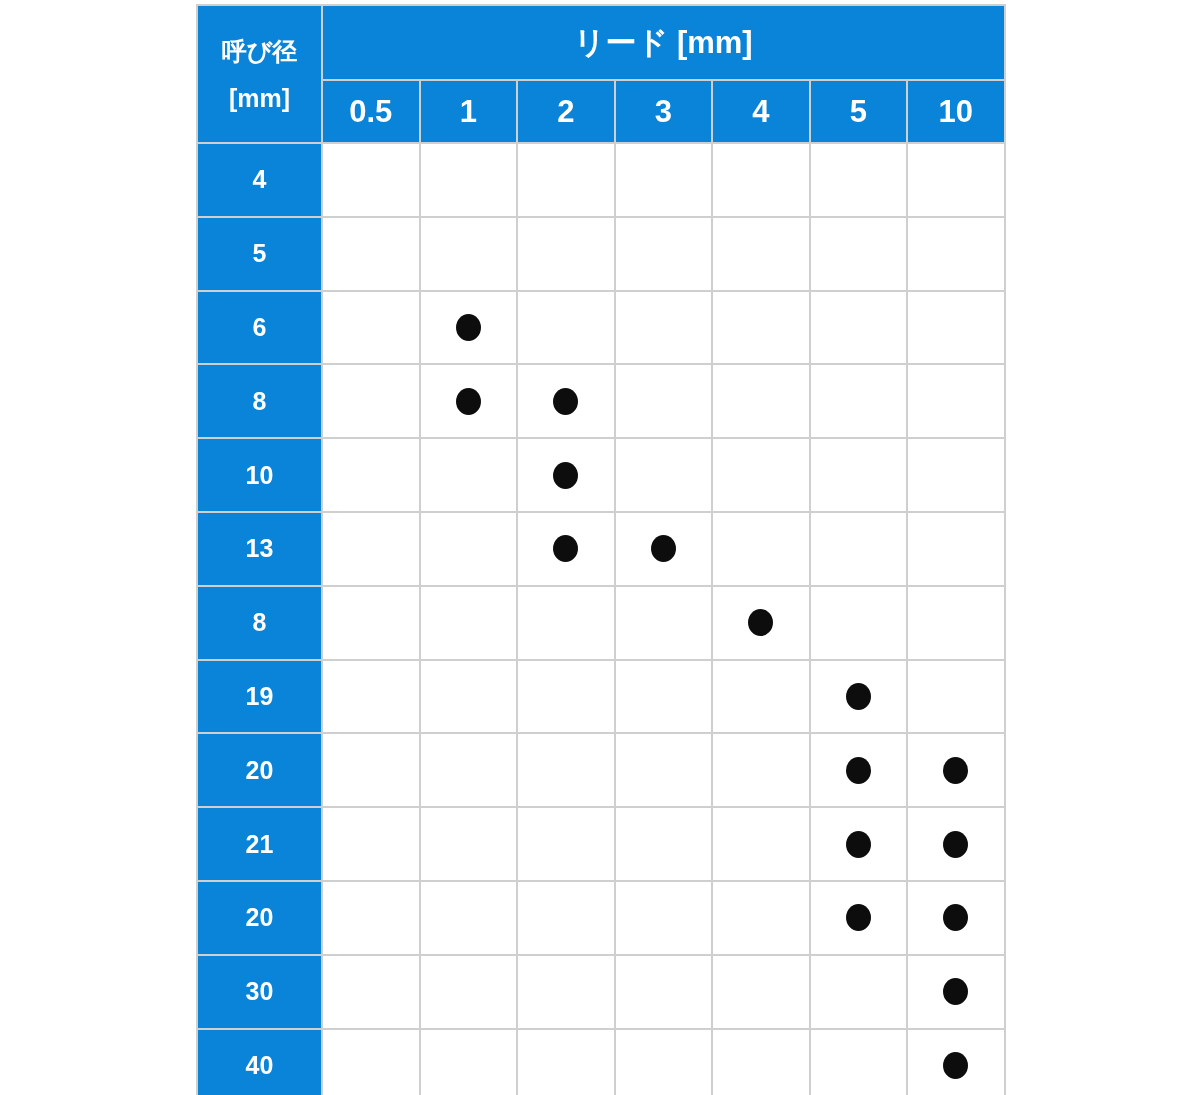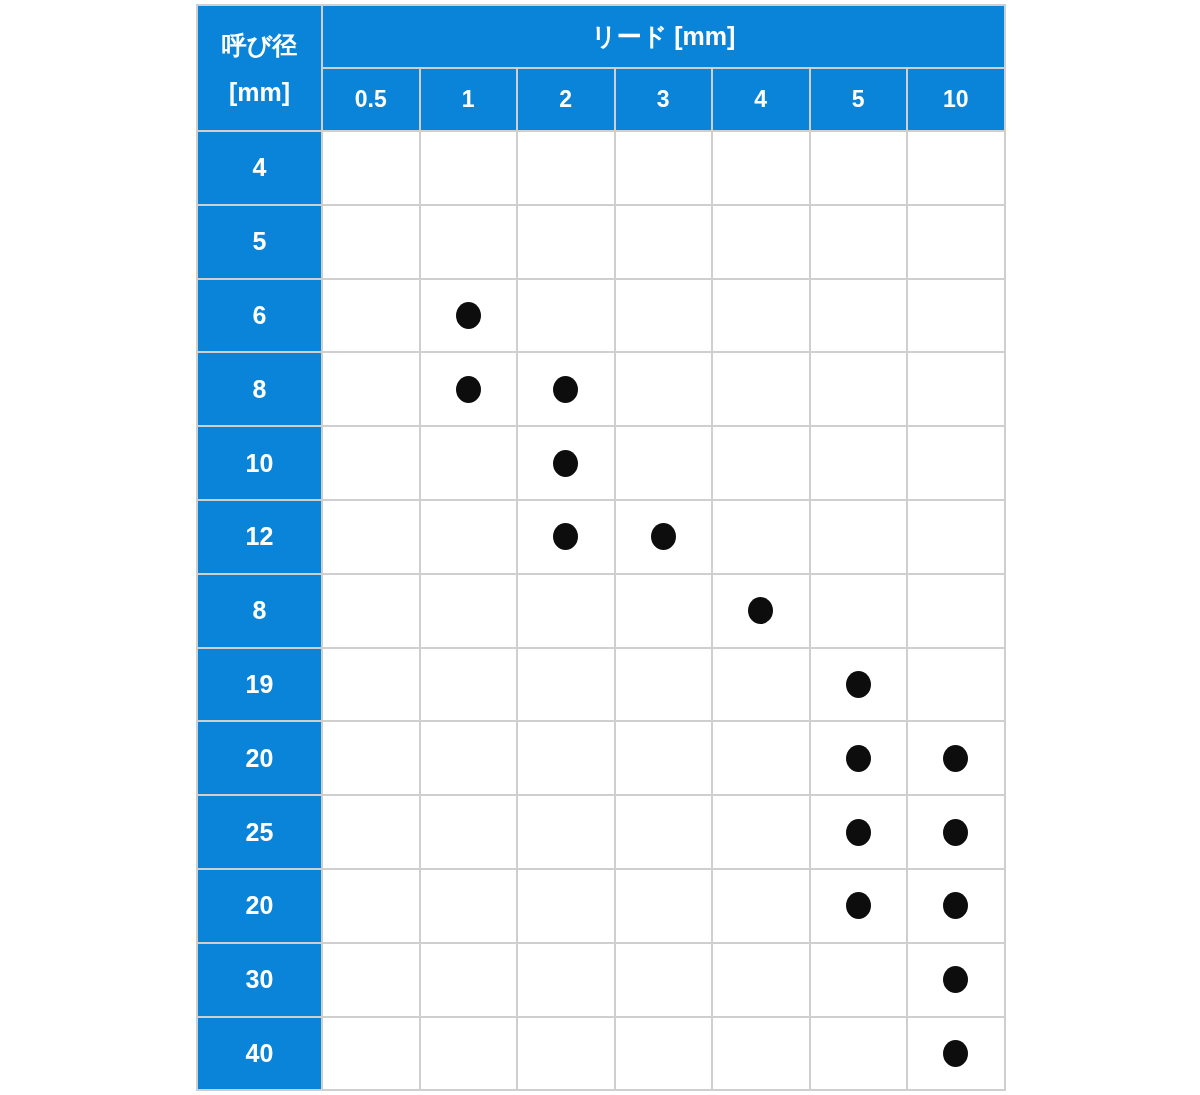--- a/index.html
+++ b/index.html
@@ -48,27 +48,27 @@
     font-size: 25px;
   }
   .corner-inner {
     display: flex;
     flex-direction: column;
     align-items: center;
     justify-content: space-between;
     gap: 16px;
   }
   .lead-group-th {
-    height: 63px;
-    font-size: 25px;
+    height: 75px;
+    font-size: 31px;
   }
   .lead-th {
     width: 97.5px;
     height: 63px;
-    font-size: 23px;
+    font-size: 31px;
   }
   .dia-th {
     font-size: 25px;
   }
   tbody tr {
     height: 73.8px;
   }
   .dot {
     display: inline-block;
     width: 25px;
@@ -149,21 +149,21 @@
           <th class="dia-th">10</th>
           <td></td>
           <td></td>
           <td><span class="dot"></span></td>
           <td></td>
           <td></td>
           <td></td>
           <td></td>
         </tr>
         <tr>
-          <th class="dia-th">12</th>
+          <th class="dia-th">13</th>
           <td></td>
           <td></td>
           <td><span class="dot"></span></td>
           <td><span class="dot"></span></td>
           <td></td>
           <td></td>
           <td></td>
         </tr>
         <tr>
           <th class="dia-th">8</th>
@@ -189,21 +189,21 @@
           <th class="dia-th">20</th>
           <td></td>
           <td></td>
           <td></td>
           <td></td>
           <td></td>
           <td><span class="dot"></span></td>
           <td><span class="dot"></span></td>
         </tr>
         <tr>
-          <th class="dia-th">25</th>
+          <th class="dia-th">21</th>
           <td></td>
           <td></td>
           <td></td>
           <td></td>
           <td></td>
           <td><span class="dot"></span></td>
           <td><span class="dot"></span></td>
         </tr>
         <tr>
           <th class="dia-th">20</th>

